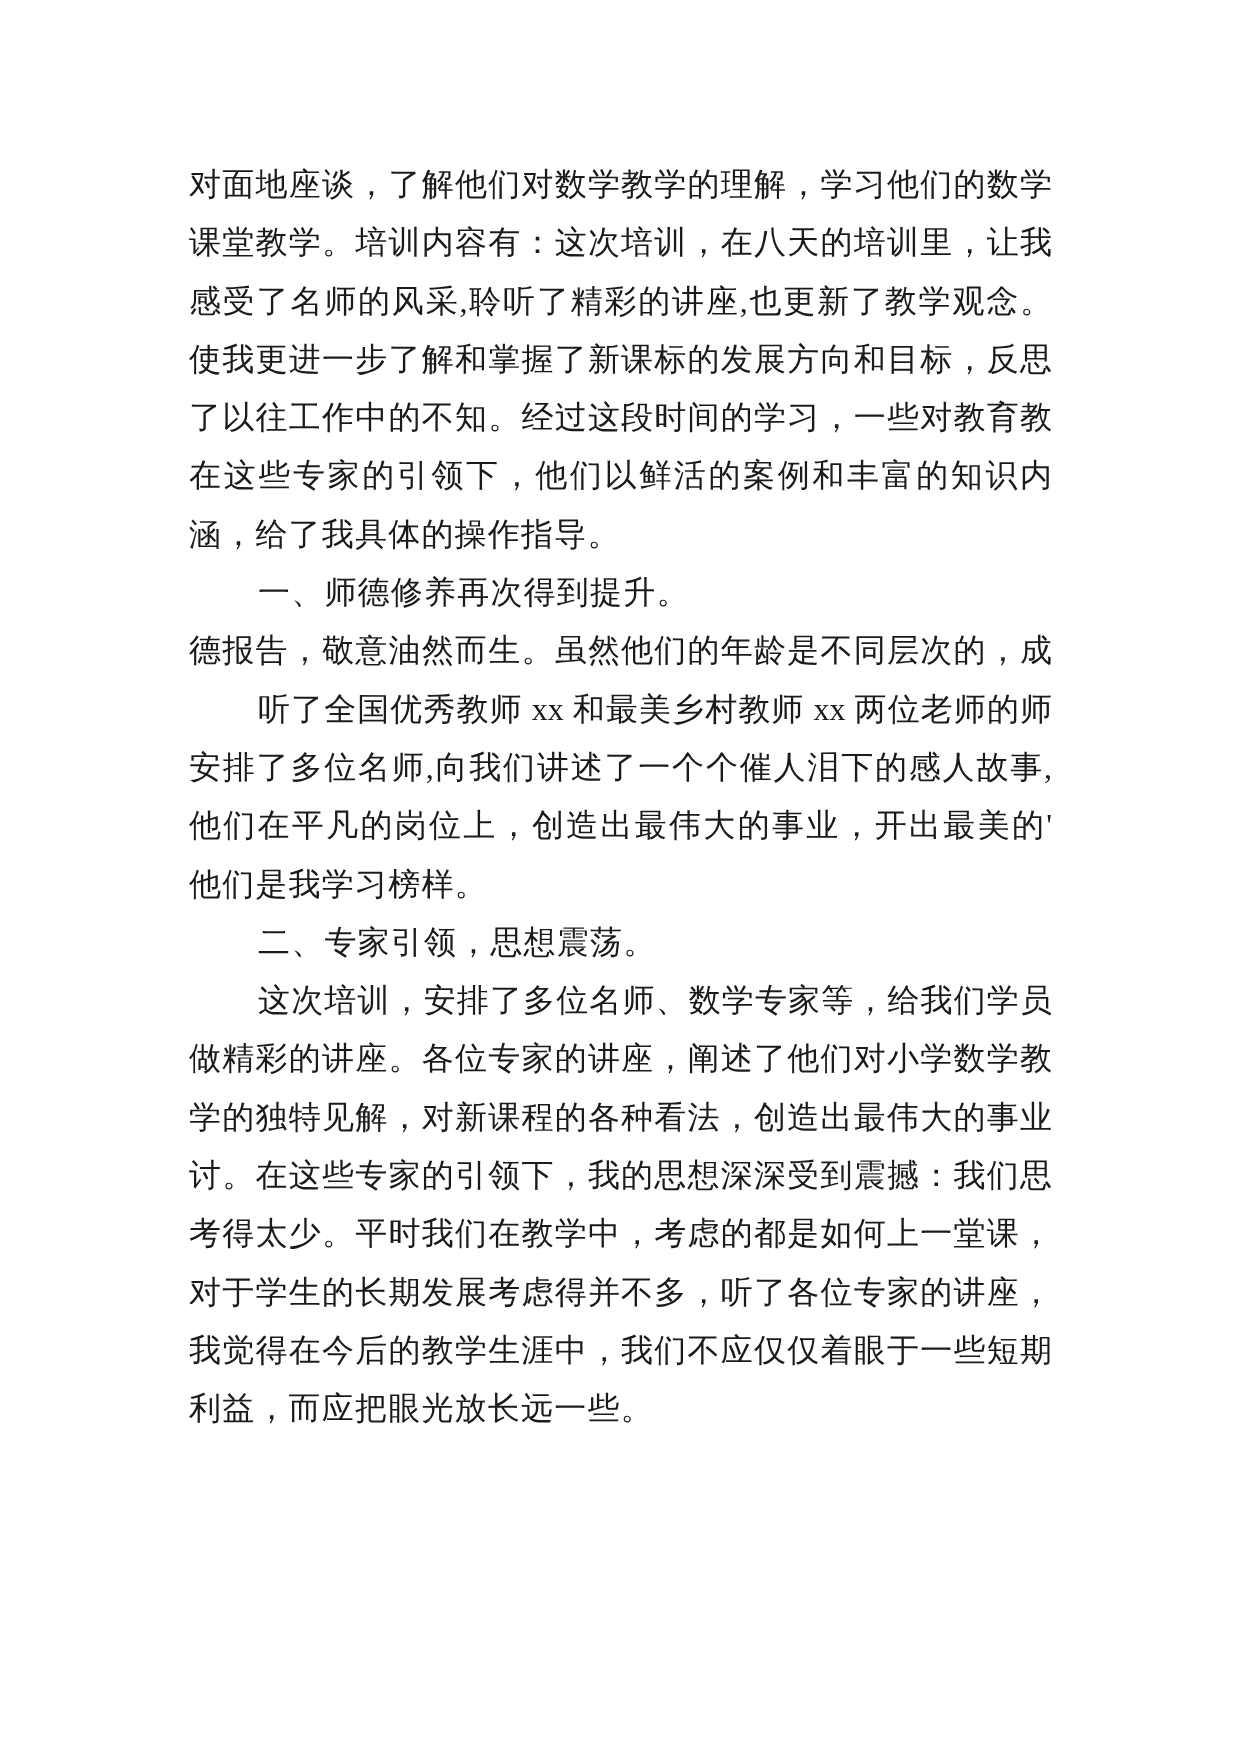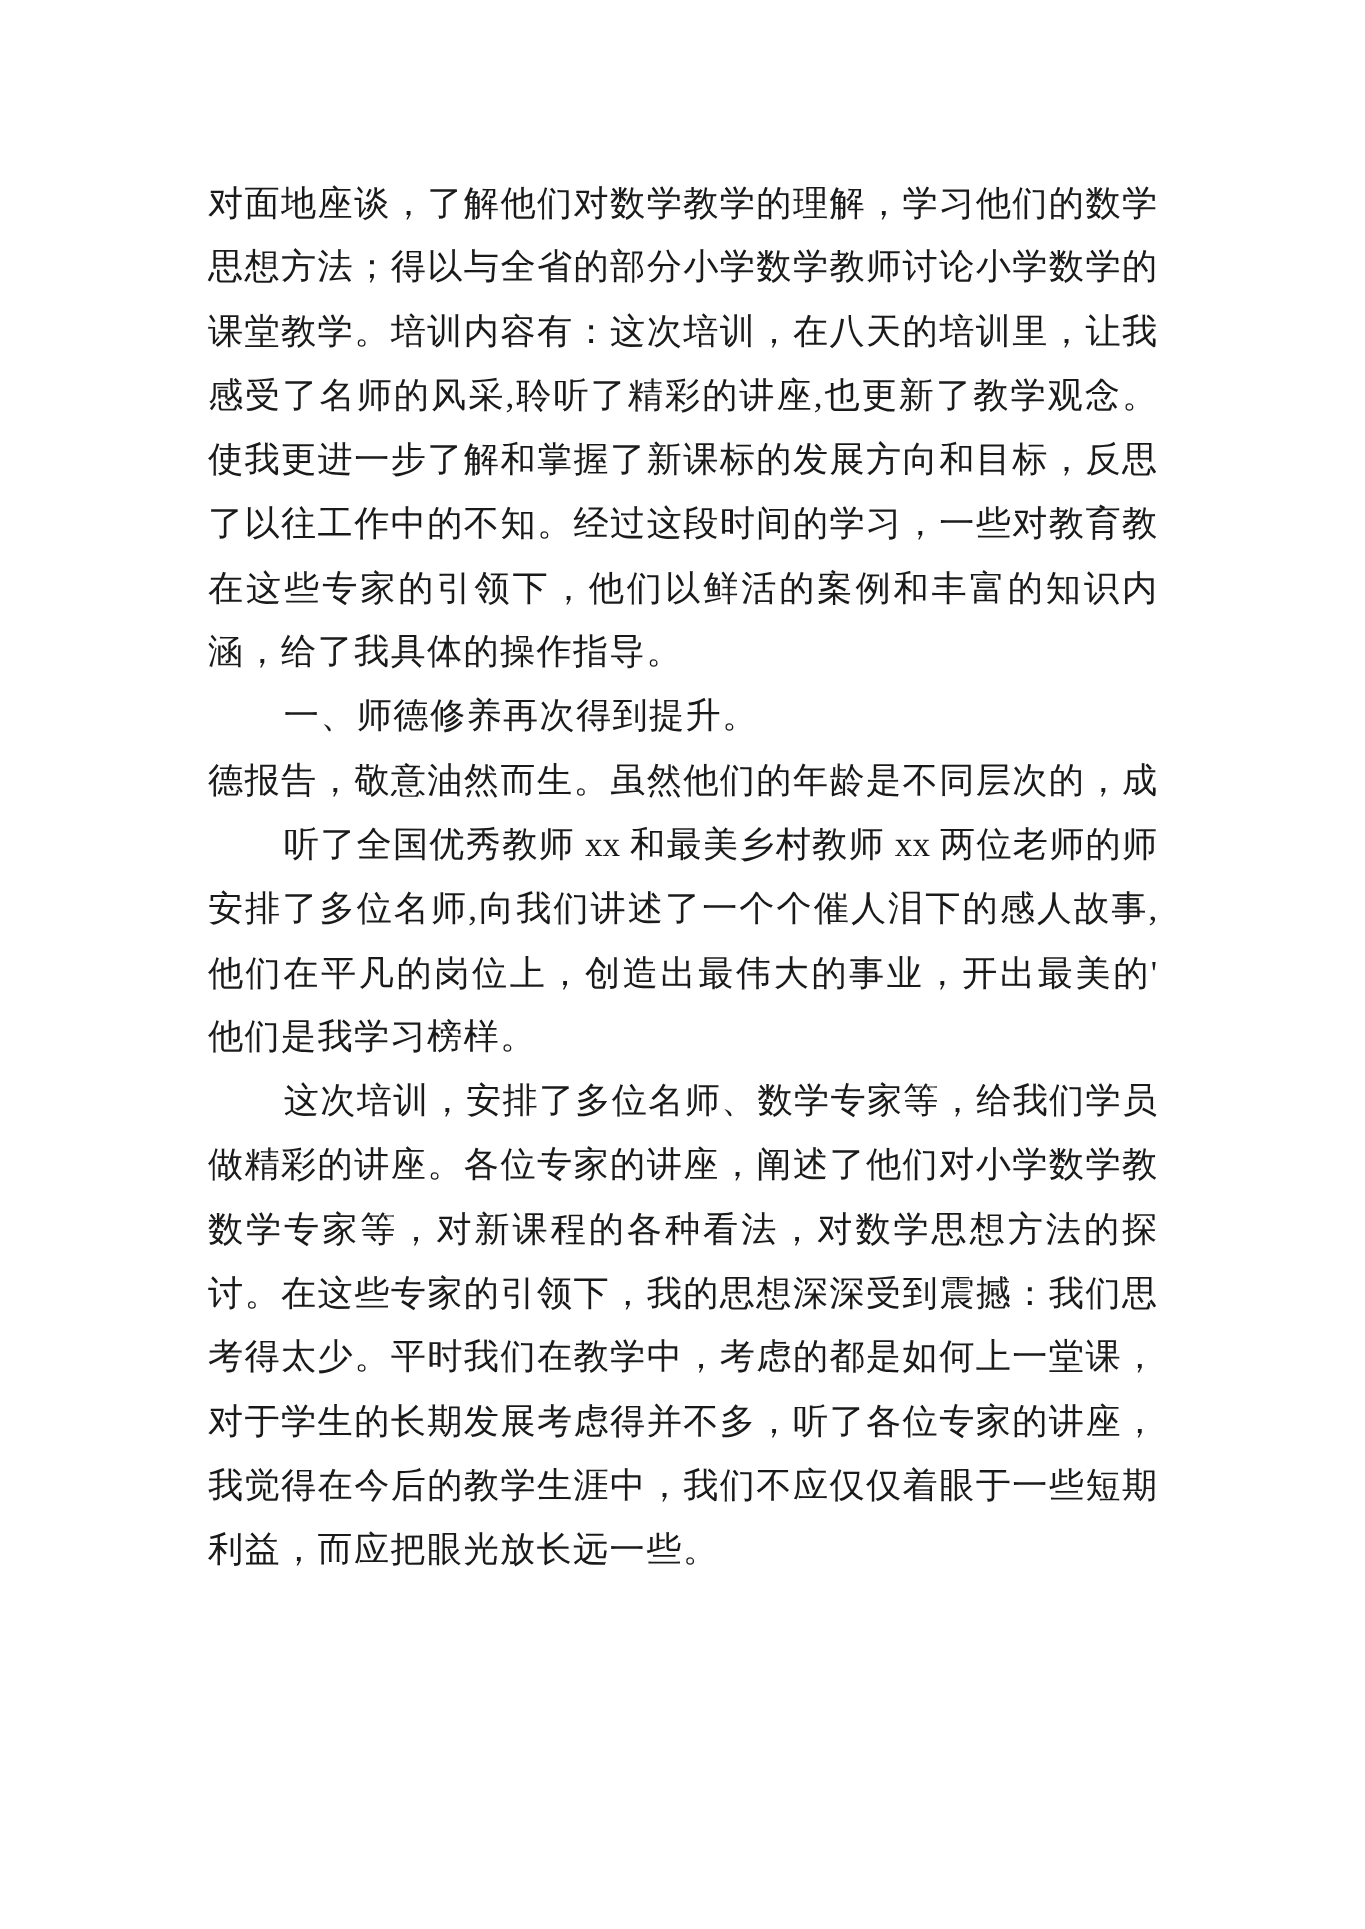--- a/index.html
+++ b/index.html
@@ -42,35 +42,35 @@
   .line.indent {
     text-indent: 69px;
   }
 </style>
 </head>
 <body>
 
 <main class="page">
   <section class="text-block">
       <div class="line justify">对面地座谈，了解他们对数学教学的理解，学习他们的数学</div>
-      <div class="line justify">思想方法；得以与全省的部分小学数学教师讨论小学数学的</div>
       <div class="line justify">课堂教学。培训内容有：这次培训，在八天的培训里，让我</div>
       <div class="line justify">感受了名师的风采,聆听了精彩的讲座,也更新了教学观念。</div>
       <div class="line justify">使我更进一步了解和掌握了新课标的发展方向和目标，反思</div>
       <div class="line justify">了以往工作中的不知。经过这段时间的学习，一些对教育教</div>
       <div class="line justify">在这些专家的引领下，他们以鲜活的案例和丰富的知识内</div>
       <div class="line">涵，给了我具体的操作指导。</div>
       <div class="line indent">一、师德修养再次得到提升。</div>
       <div class="line justify">德报告，敬意油然而生。虽然他们的年龄是不同层次的，成</div>
       <div class="line justify indent">听了全国优秀教师 xx 和最美乡村教师 xx 两位老师的师</div>
       <div class="line justify">安排了多位名师,向我们讲述了一个个催人泪下的感人故事,</div>
       <div class="line justify">他们在平凡的岗位上，创造出最伟大的事业，开出最美的'</div>
       <div class="line">他们是我学习榜样。</div>
+      <div class="line indent">二、专家引领，思想震荡。</div>
       <div class="line justify indent">这次培训，安排了多位名师、数学专家等，给我们学员</div>
       <div class="line justify">做精彩的讲座。各位专家的讲座，阐述了他们对小学数学教</div>
-      <div class="line justify">数学专家等，对新课程的各种看法，对数学思想方法的探</div>
+      <div class="line justify">学的独特见解，对新课程的各种看法，创造出最伟大的事业</div>
       <div class="line justify">讨。在这些专家的引领下，我的思想深深受到震撼：我们思</div>
       <div class="line justify">考得太少。平时我们在教学中，考虑的都是如何上一堂课，</div>
       <div class="line justify">对于学生的长期发展考虑得并不多，听了各位专家的讲座，</div>
       <div class="line justify">我觉得在今后的教学生涯中，我们不应仅仅着眼于一些短期</div>
       <div class="line">利益，而应把眼光放长远一些。</div>
     </section>
 </main>
 
 </body></html>

